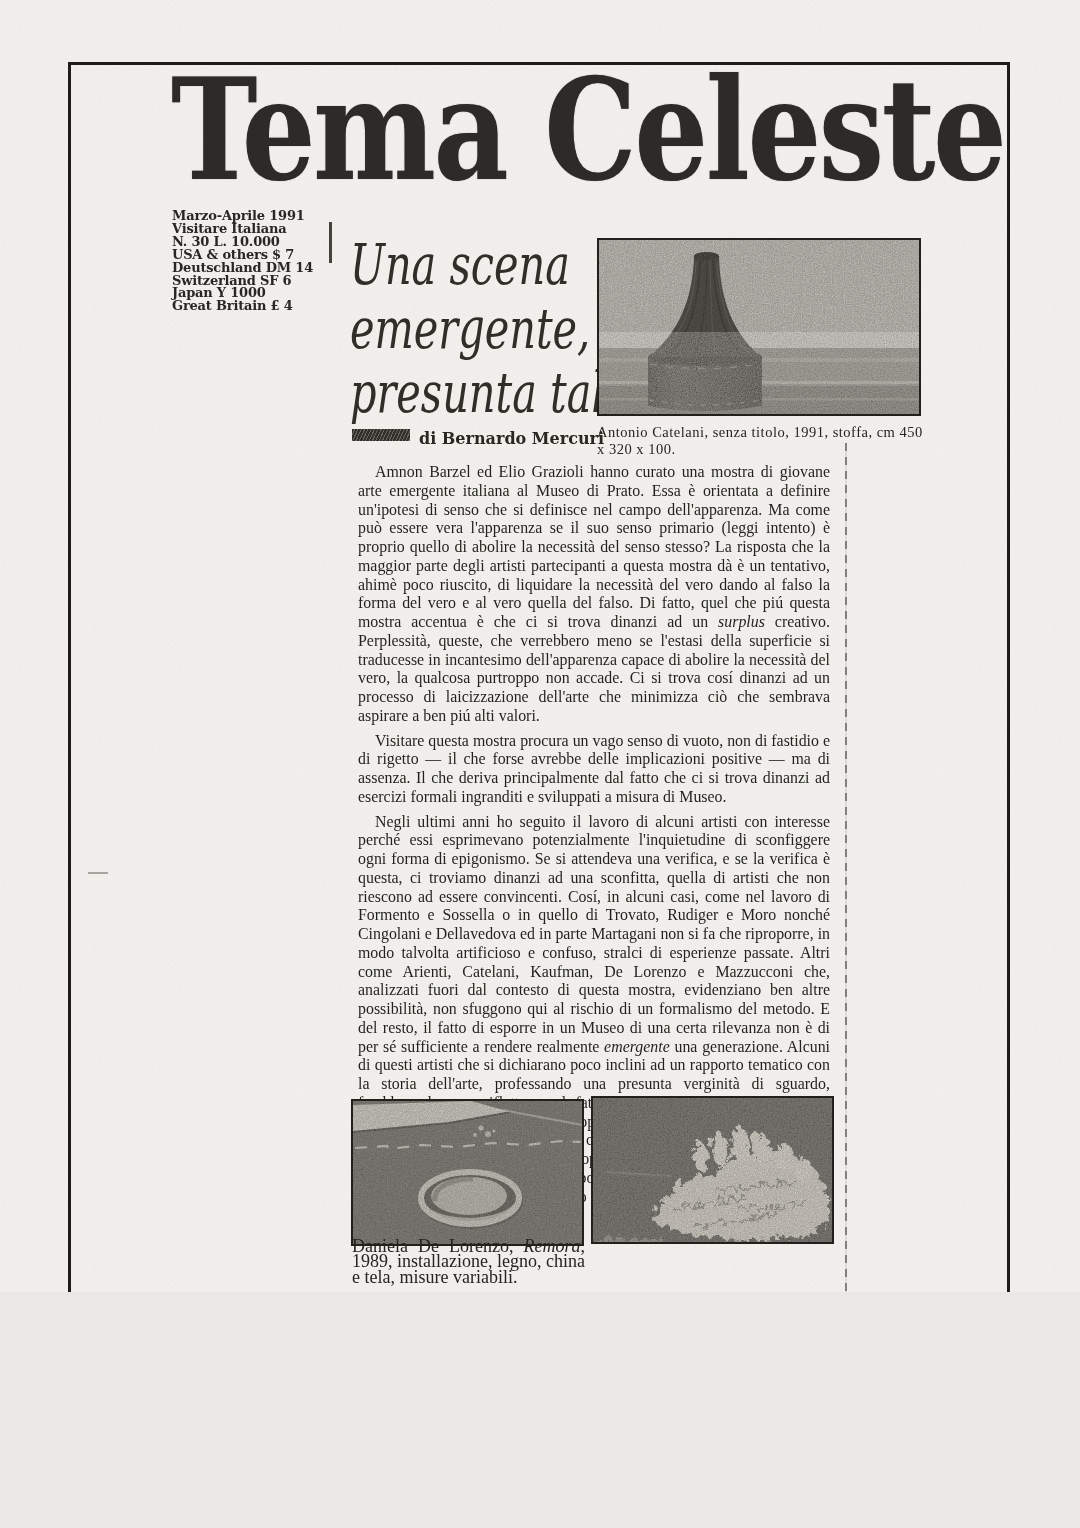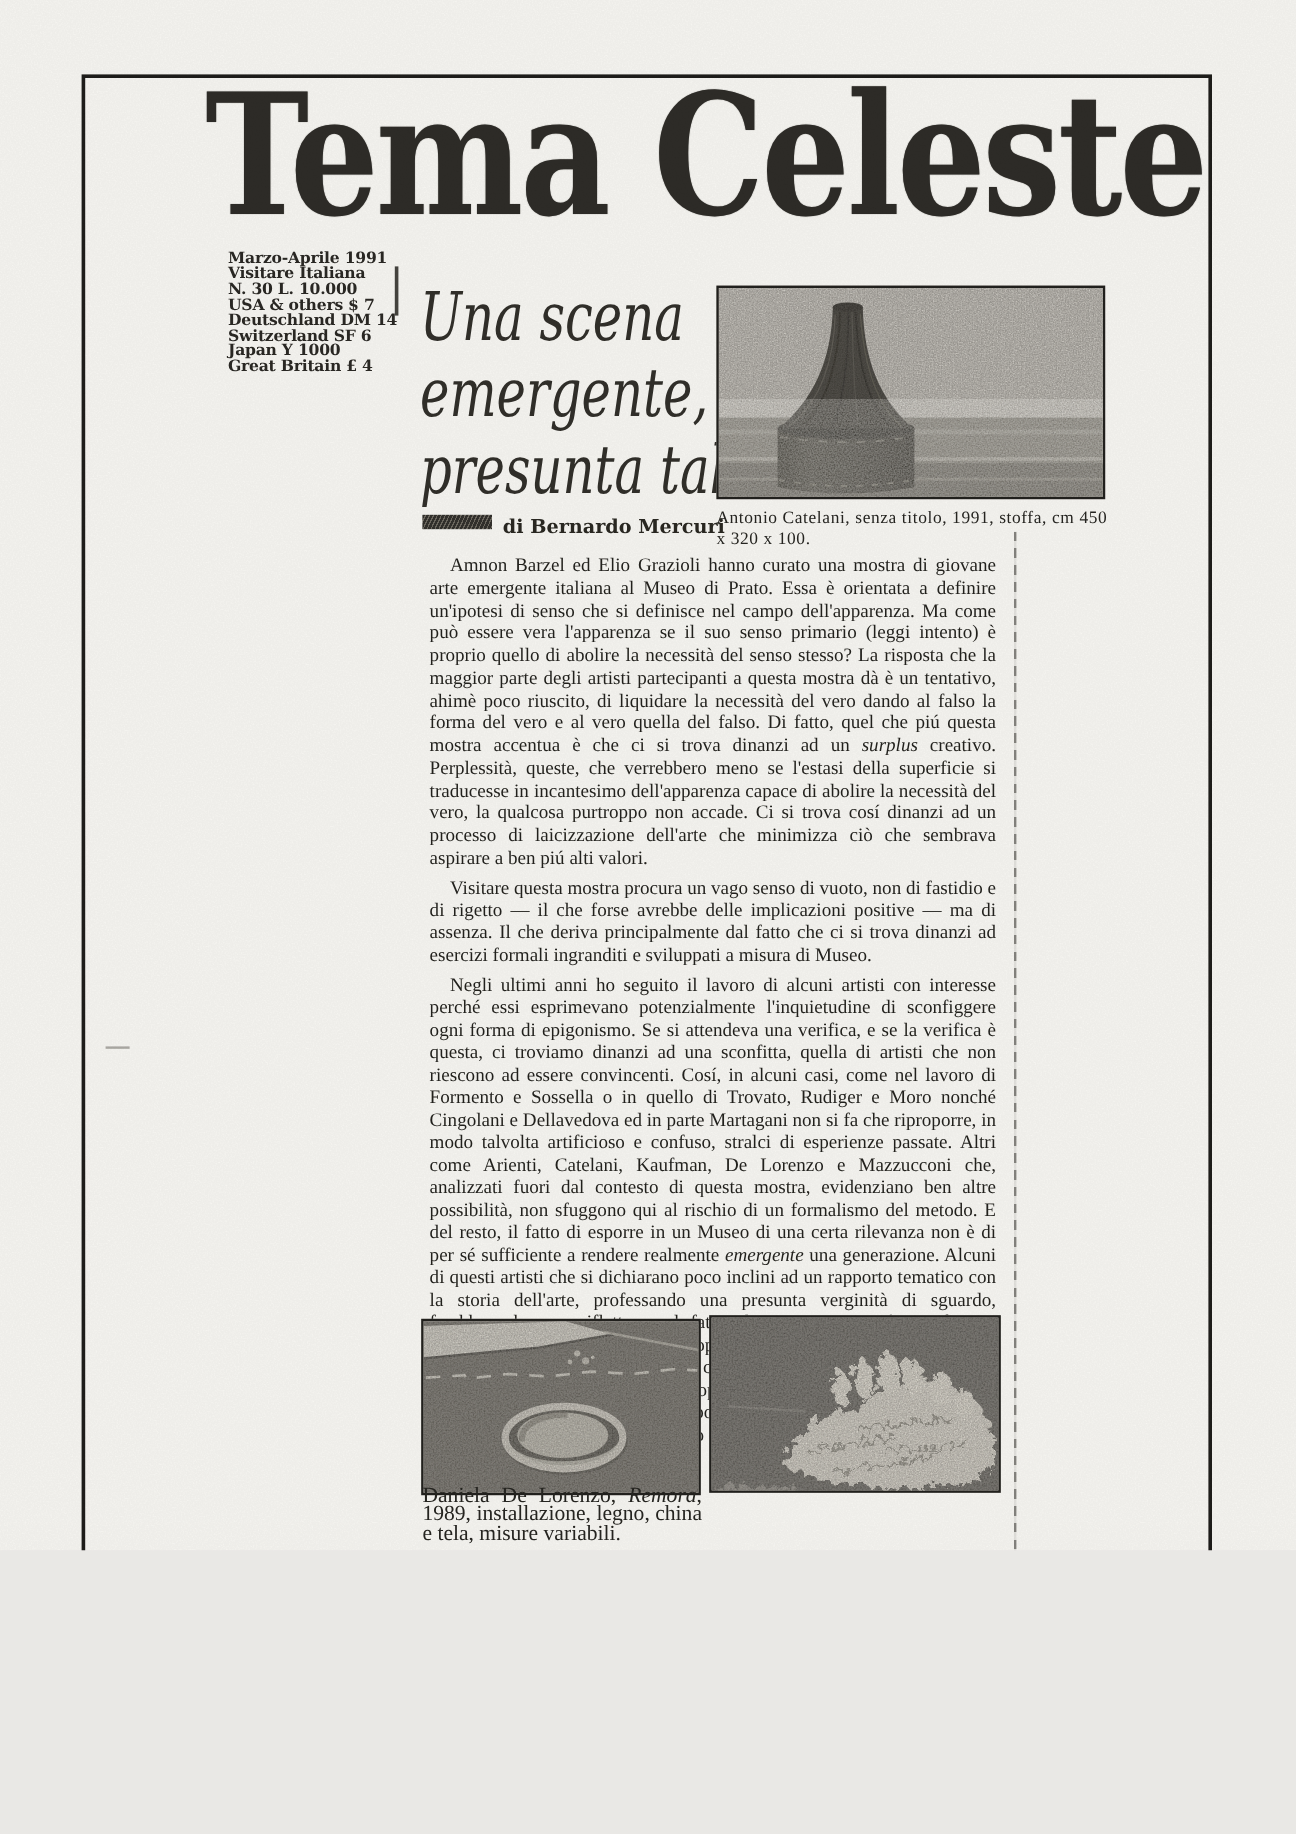--- a/index.html
+++ b/index.html
@@ -6,21 +6,21 @@
   html,body{margin:0;padding:0;background:#e9e8e5;}
   .page{position:relative;width:1080px;height:1292px;margin:0 auto;background:#f7f6f2;
         font-family:"Liberation Serif",serif;color:#201f1b;overflow:hidden;}
   .frame{position:absolute;left:68px;top:62px;width:936px;height:1398px;
          border:3px solid #1b1a17;}
   .masthead{position:absolute;left:171px;top:60px;margin:0;white-space:nowrap;
             font-family:"DejaVu Serif",serif;font-weight:bold;font-size:140px;line-height:1;
             letter-spacing:-3px;color:#2b2925;transform:scaleX(0.83);transform-origin:0 0;
             text-shadow:0 0 1px rgba(40,38,34,.6);}
   .issue-info{position:absolute;left:172px;top:210px;font-family:"DejaVu Serif",serif;
-              font-weight:bold;font-size:13px;line-height:12.9px;color:#272521;letter-spacing:-0.2px;margin-left:18px;}
+              font-weight:bold;font-size:13px;line-height:12.9px;color:#272521;letter-spacing:-0.2px;}
   .title-tick{position:absolute;left:329px;top:222px;width:3px;height:41px;background:#43413c;}
   .article-title{position:absolute;left:350px;top:233px;font-family:"DejaVu Serif",serif;
                  font-style:italic;font-size:56px;line-height:64px;color:#2e2c27;
                  transform:scaleX(0.74);transform-origin:0 0;white-space:nowrap;}
   .byline{position:absolute;left:352px;top:429px;display:flex;align-items:flex-start;gap:9px;}
   .byline-bar{width:58px;height:12px;
               background:repeating-linear-gradient(115deg,#2f2d29 0 2px,#6b675e 2px 3px);}
   .byline-text{font-family:"DejaVu Serif",serif;font-weight:bold;font-size:16px;color:#27251f;}
   .fig{position:absolute;border:2px solid #1e1d1a;background:#cfccc6;line-height:0;}
   #fig-catelani{left:597px;top:238px;}

